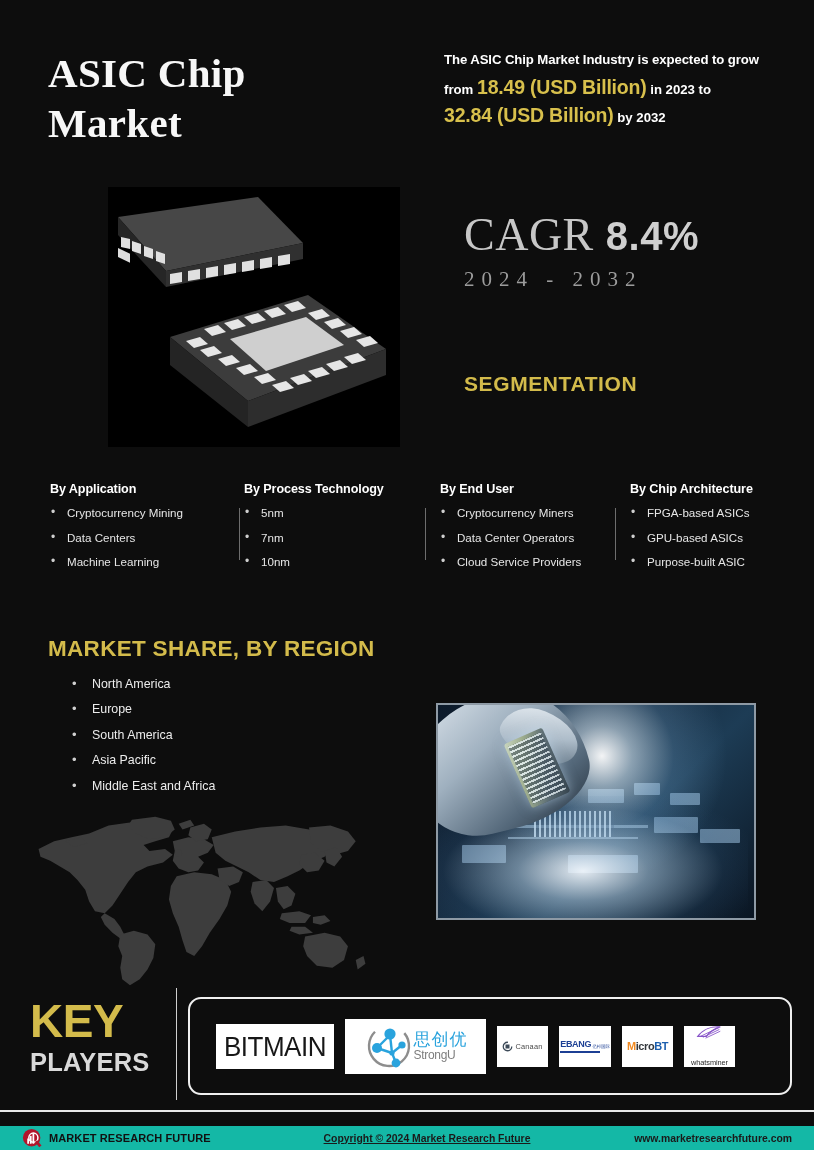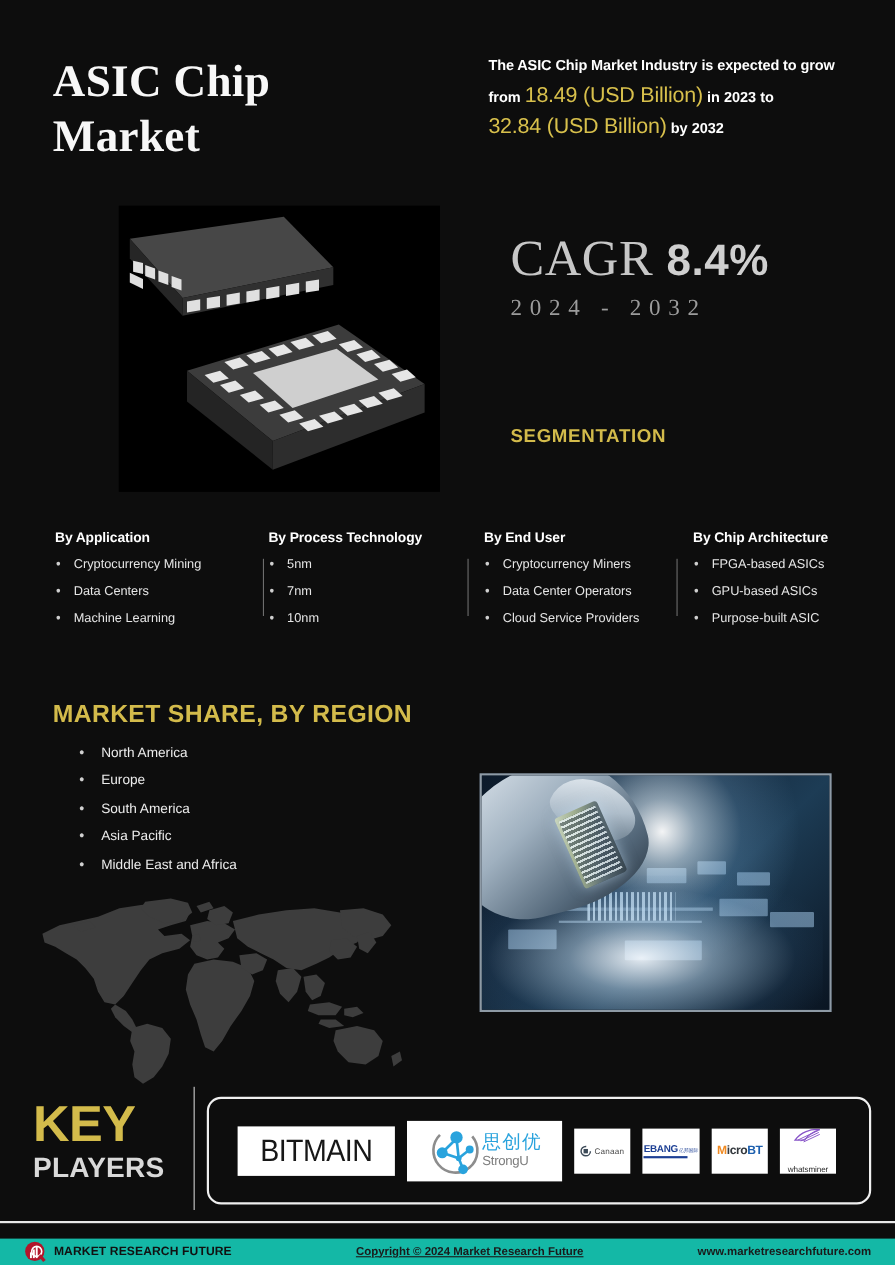--- a/index.html
+++ b/index.html
@@ -17,21 +17,21 @@
     position:absolute;left:48px;top:48px;width:340px;
     font-family:"Liberation Serif",serif;
     font-weight:bold;font-size:41px;line-height:1.23;
     color:#f7f7f7;letter-spacing:.3px;
   }
 
   
   #growth{position:absolute;left:444px;top:52px;width:320px;color:#fff;}
   #growth .l1{font-size:13.2px;font-weight:bold;line-height:1.25;letter-spacing:-.1px;}
   #growth .l2,#growth .l3{margin-top:9px;font-size:13.2px;font-weight:bold;line-height:1;}
-  #growth .big{font-size:19.5px;font-weight:normal;color:#d8c04c;letter-spacing:-.2px;}
+  #growth .big{font-size:19.5px;font-weight:bold;color:#d8c04c;letter-spacing:-.2px;}
 
   
   #chip-photo{
     position:absolute;left:108px;top:187px;width:292px;height:260px;
     background:#000;overflow:hidden;
   }
 
   
   #cagr{position:absolute;left:464px;top:212px;}
   #cagr .main{
@@ -40,22 +40,22 @@
     white-space:nowrap;
   }
   #cagr .main .pct{font-family:"Liberation Sans",sans-serif;font-weight:bold;font-size:40px;color:#cfcfcf;}
   #cagr .years{
     margin-top:9px;font-size:21px;color:#9c9c9c;letter-spacing:7px;
     font-family:"Liberation Serif",serif;
   }
 
   
   #seg-title{
-    position:absolute;left:464px;top:387px;
-    font-size:17px;font-weight:bold;color:#d3bb4b;letter-spacing:.6px;
+    position:absolute;left:464px;top:372px;
+    font-size:21px;font-weight:bold;color:#d3bb4b;letter-spacing:.6px;
   }
 
   #seg-grid{position:absolute;left:50px;top:482px;width:722px;display:flex;}
   .seg-col{position:relative;padding-right:10px;}
   .seg-col:nth-child(1){width:190px;}
   .seg-col:nth-child(2){width:186px;padding-left:4px;}
   .seg-col:nth-child(3){width:190px;padding-left:14px;}
   .seg-col:nth-child(4){width:156px;padding-left:14px;}
   .seg-col .divider{
     position:absolute;right:0;top:26px;width:1px;height:52px;
@@ -138,21 +138,21 @@
 
   #logo-box{
     position:absolute;left:188px;top:997px;width:604px;height:98px;
     border:2px solid #efefef;border-radius:13px;background:#0d0d0d;
     display:flex;align-items:center;gap:11px;padding:0 26px;
   }
   .logo-tile{
     background:#fff;display:flex;align-items:center;justify-content:center;
     overflow:hidden;flex:none;
   }
-  .t-bitmain{width:143px;height:45px;align-items:center;}
+  .t-bitmain{width:118px;height:45px;align-items:center;}
   .t-strongu{width:141px;height:55px;}
   .t-canaan{width:51px;height:41px;}
   .t-ebang{width:52px;height:41px;}
   .t-microbt{width:51px;height:41px;}
   .t-whats{width:51px;height:41px;}
 
   .bitmain-word{
     font-family:"Liberation Sans",sans-serif;font-size:26px;color:#171717;
     letter-spacing:-.5px;font-weight:400;transform:scaleY(1.08);
   }

